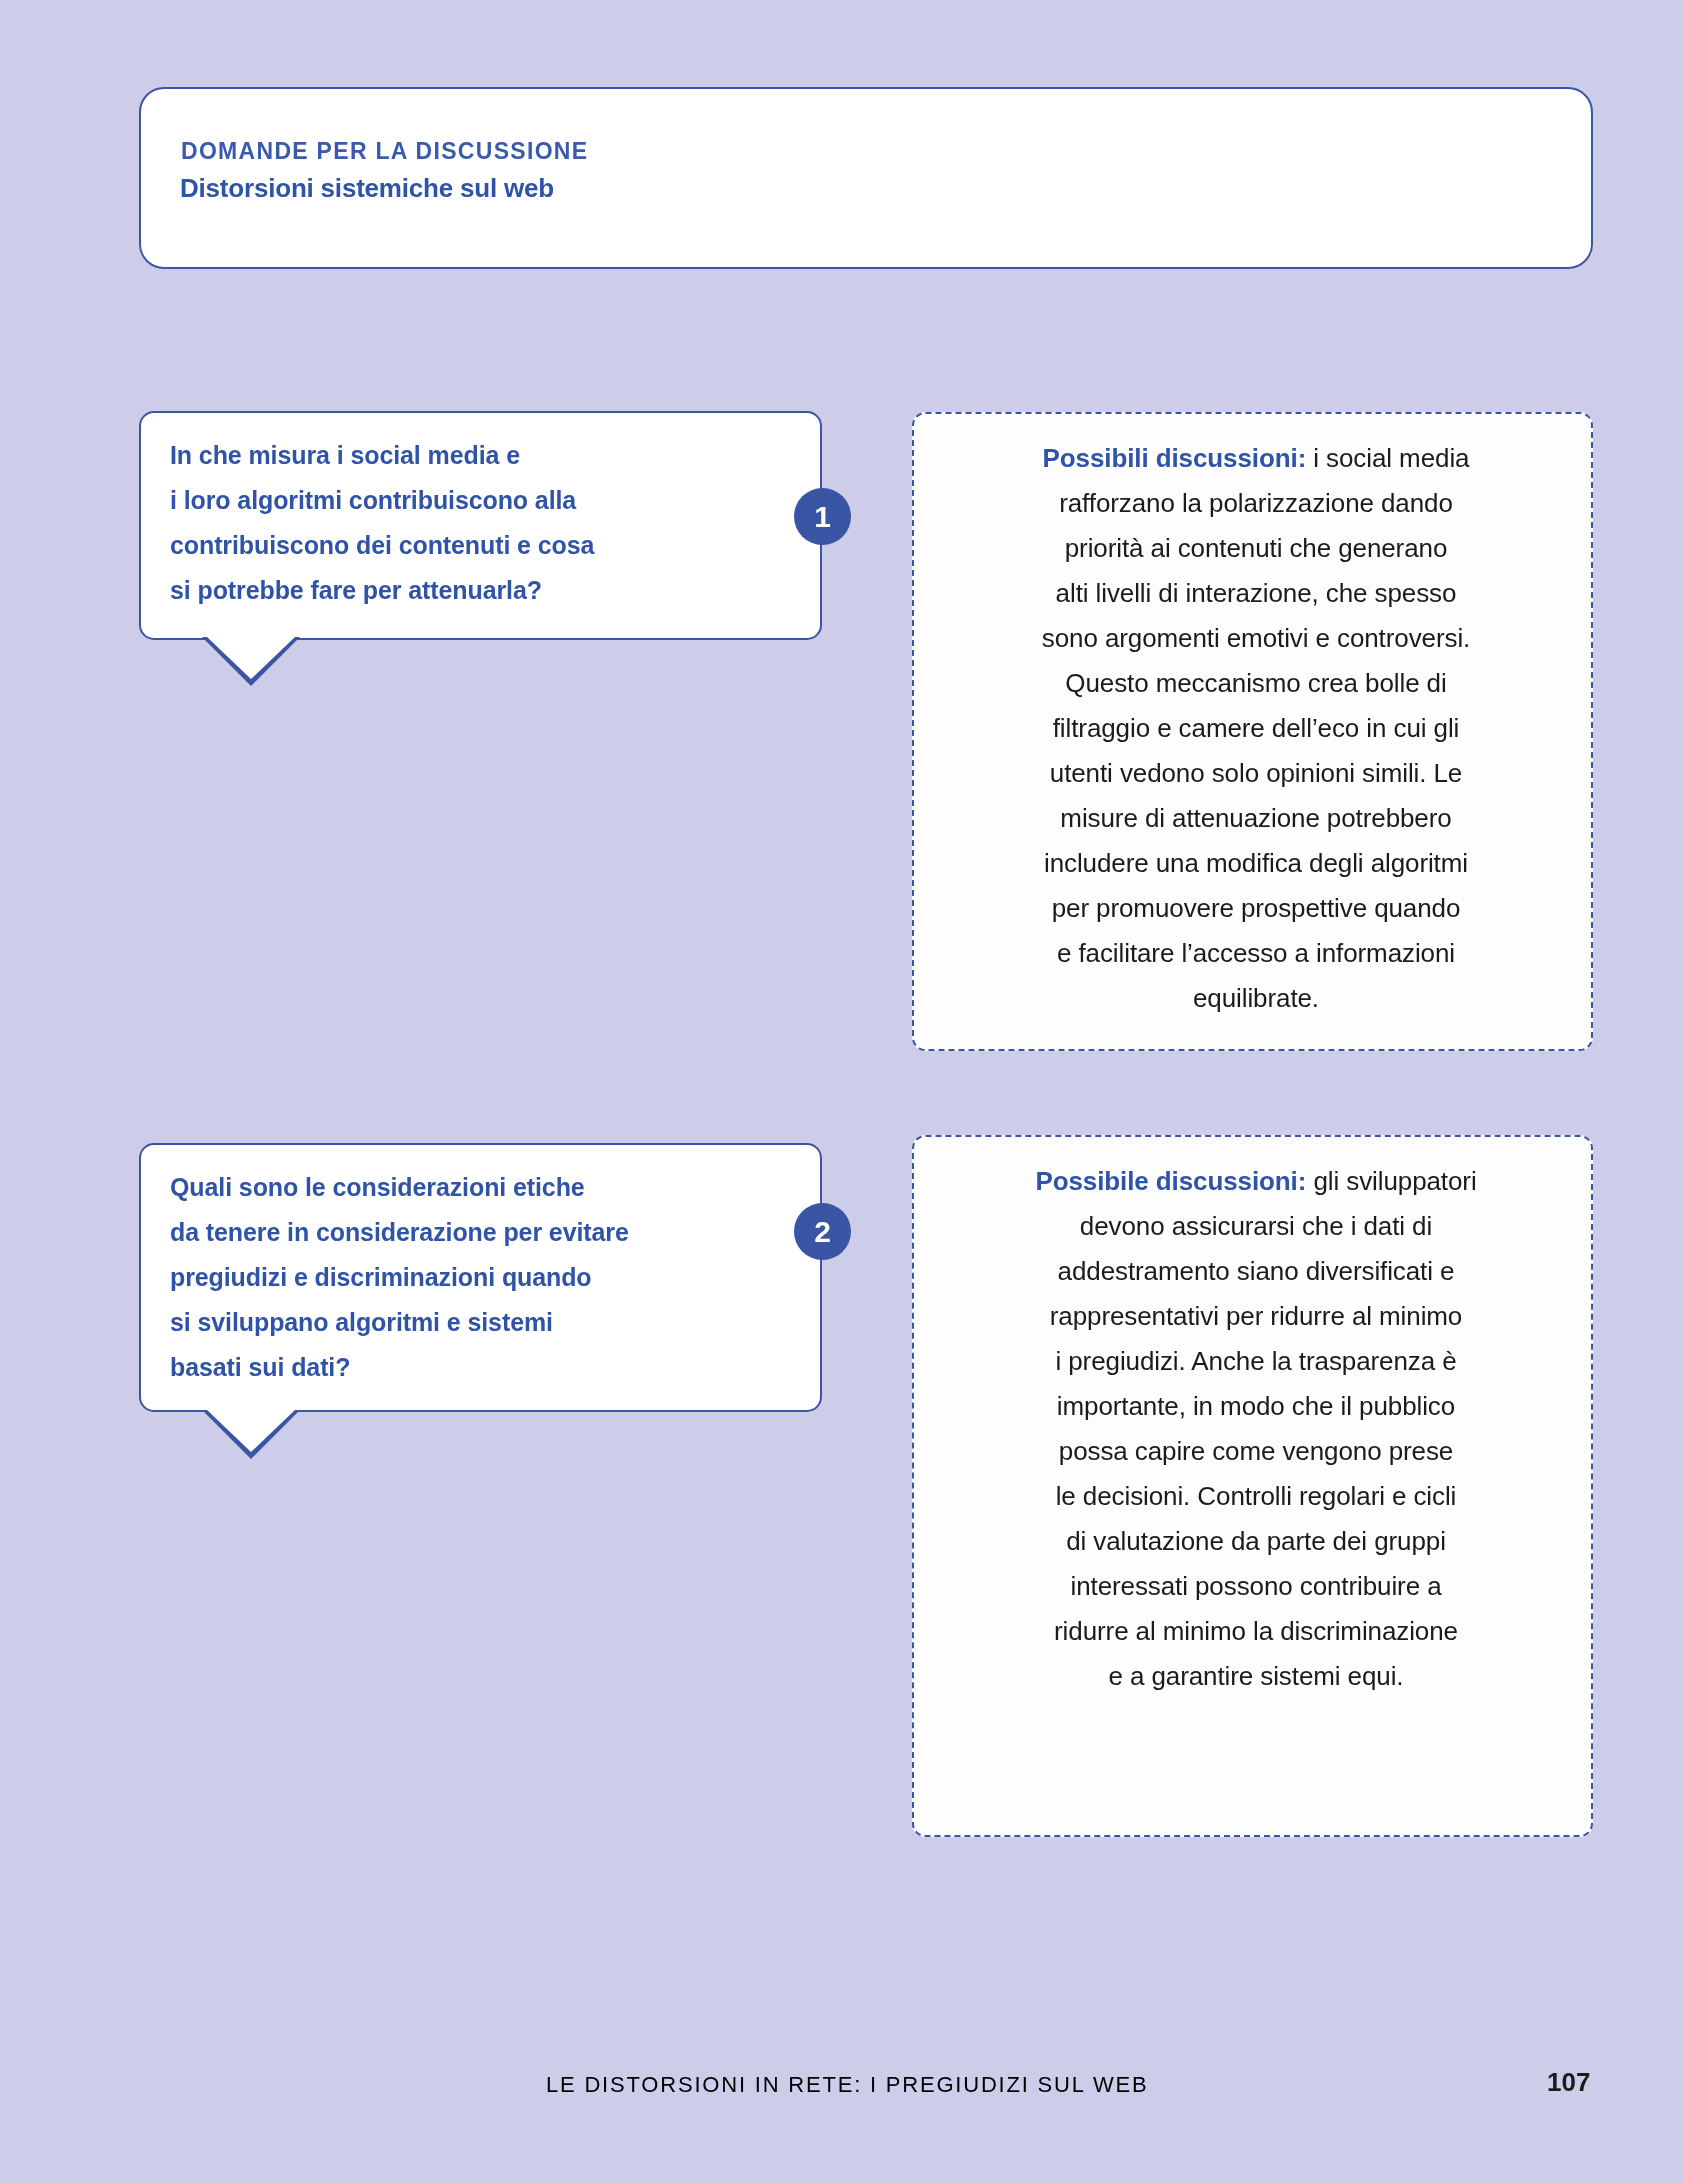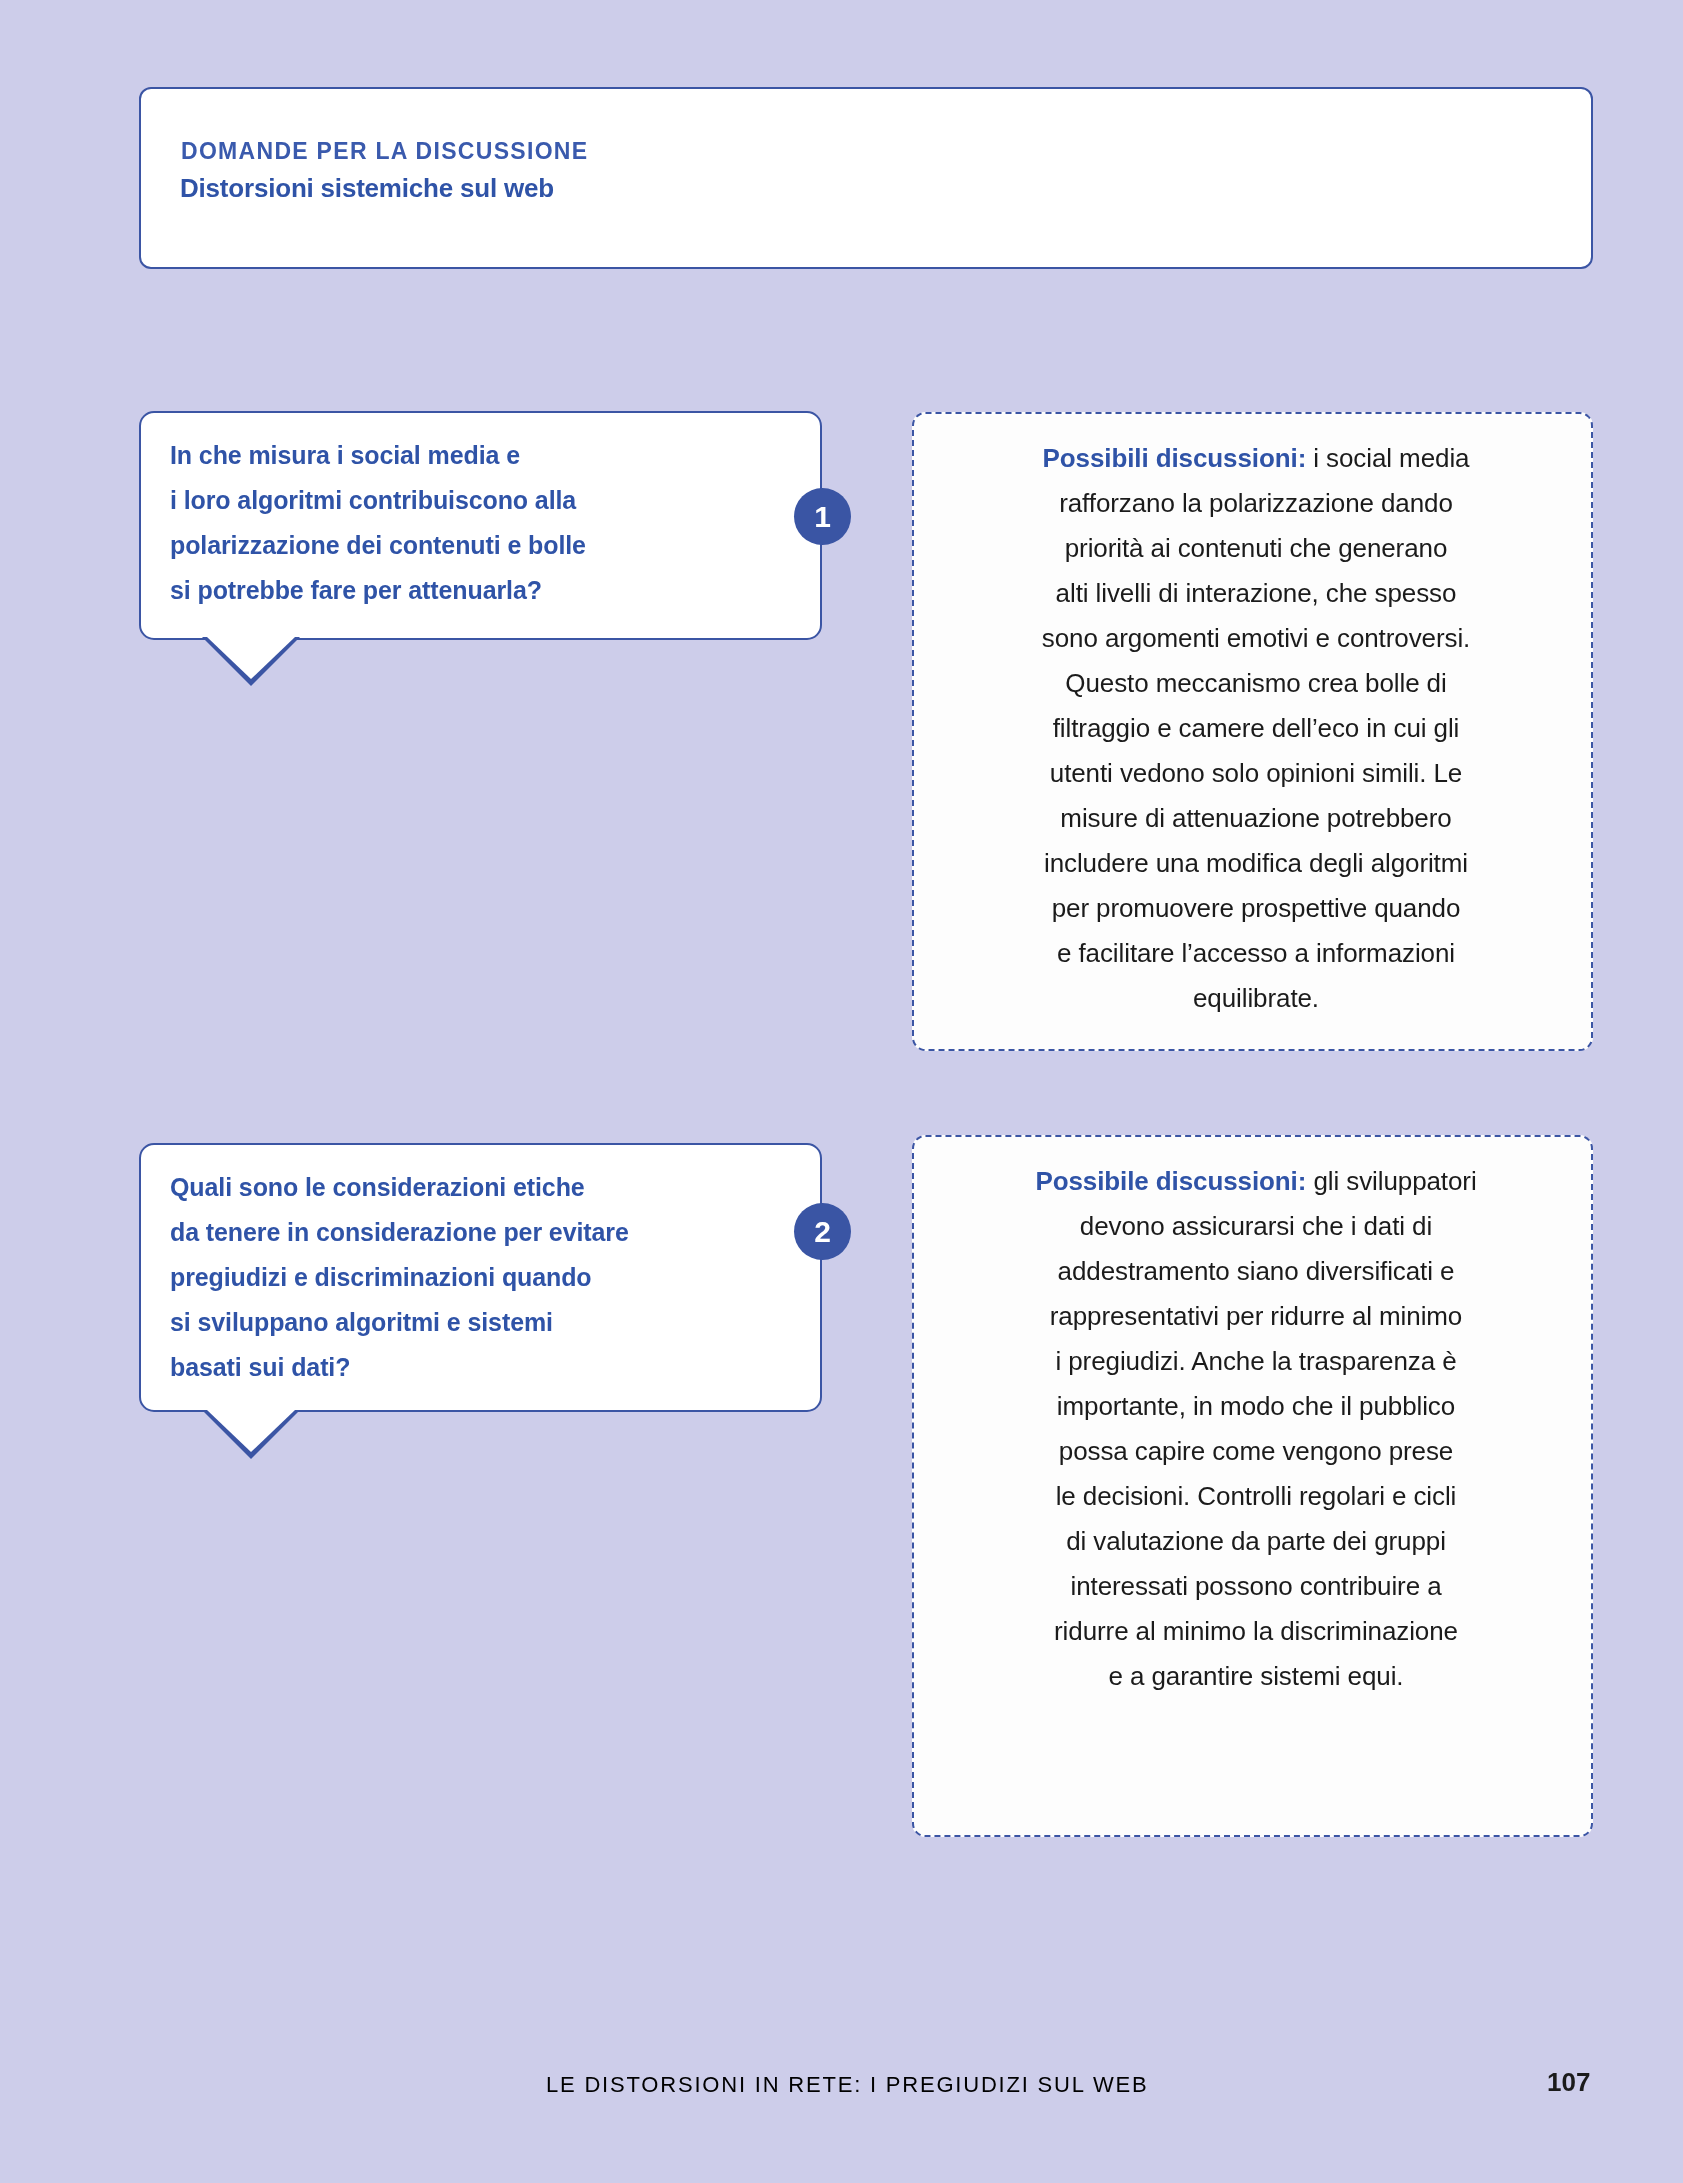--- a/index.html
+++ b/index.html
@@ -24,21 +24,21 @@
 
   
   .header-card {
     position: absolute;
     left: 139px;
     top: 87px;
     width: 1454px;
     height: 182px;
     background: #ffffff;
     border: 2.5px solid #3b55a4;
-    border-radius: 12px;
+    border-radius: 25px;
     box-sizing: border-box;
   }
   .header-eyebrow {
     position: absolute;
     left: 40px;
     top: 49px;
     font-size: 23px;
     font-weight: bold;
     letter-spacing: 1.3px;
     color: #3a5aad;
@@ -164,21 +164,21 @@
 
   <div class="header-card">
     <div class="header-eyebrow">DOMANDE PER LA DISCUSSIONE</div>
     <div class="header-title">Distorsioni sistemiche sul web</div>
   </div>
 
   <div class="qbubble" style="left:139px; top:411px; width:683px; height:229px;">
     <div class="qtext">
       <span class="ln">In che misura i social media e</span>
       <span class="ln">i loro algoritmi contribuiscono alla</span>
-      <span class="ln">polarizzazione dei contenuti e bolle</span>
+      <span class="ln">contribuiscono dei contenuti e cosa</span>
       <span class="ln">si potrebbe fare per attenuarla?</span>
     </div>
   </div>
   <div class="tail tail-outer" style="left:202px; top:637px;"></div>
   <div class="tail tail-inner" style="left:207px; top:637px;"></div>
   <div class="badge" style="left:794px; top:488px;">
     <span>1</span>
   </div>
 
   <div class="abox" style="left:912px; top:412px; width:681px; height:639px;">

